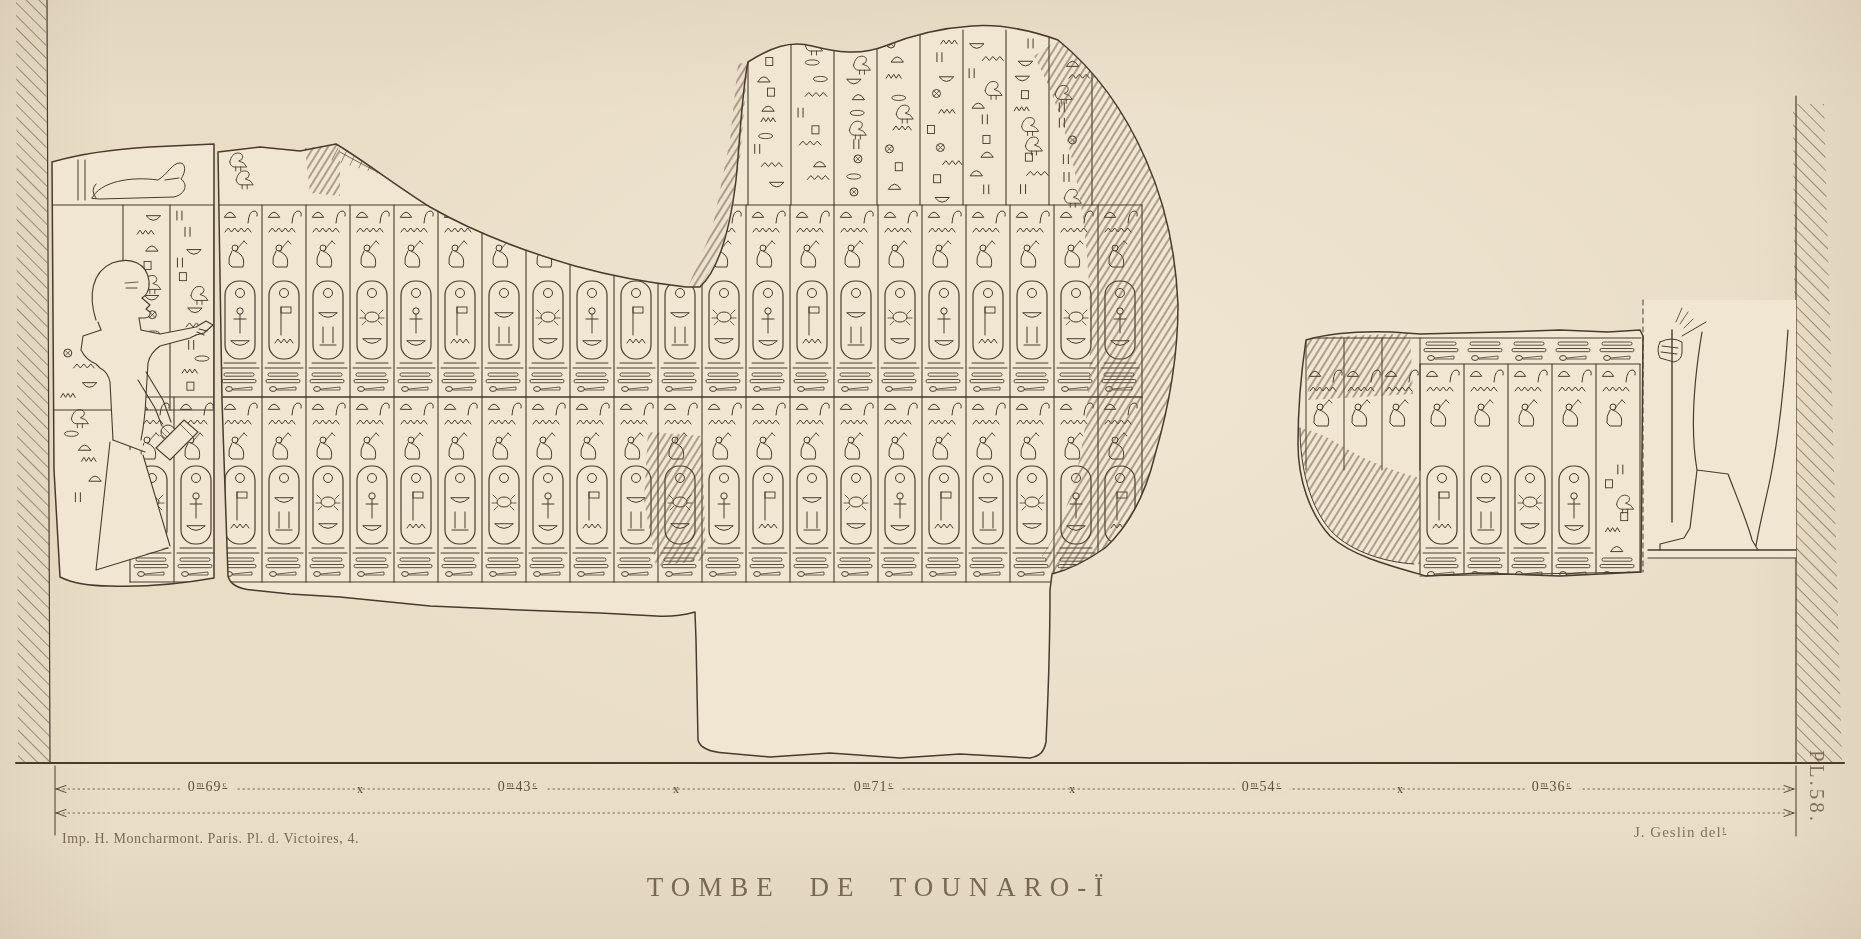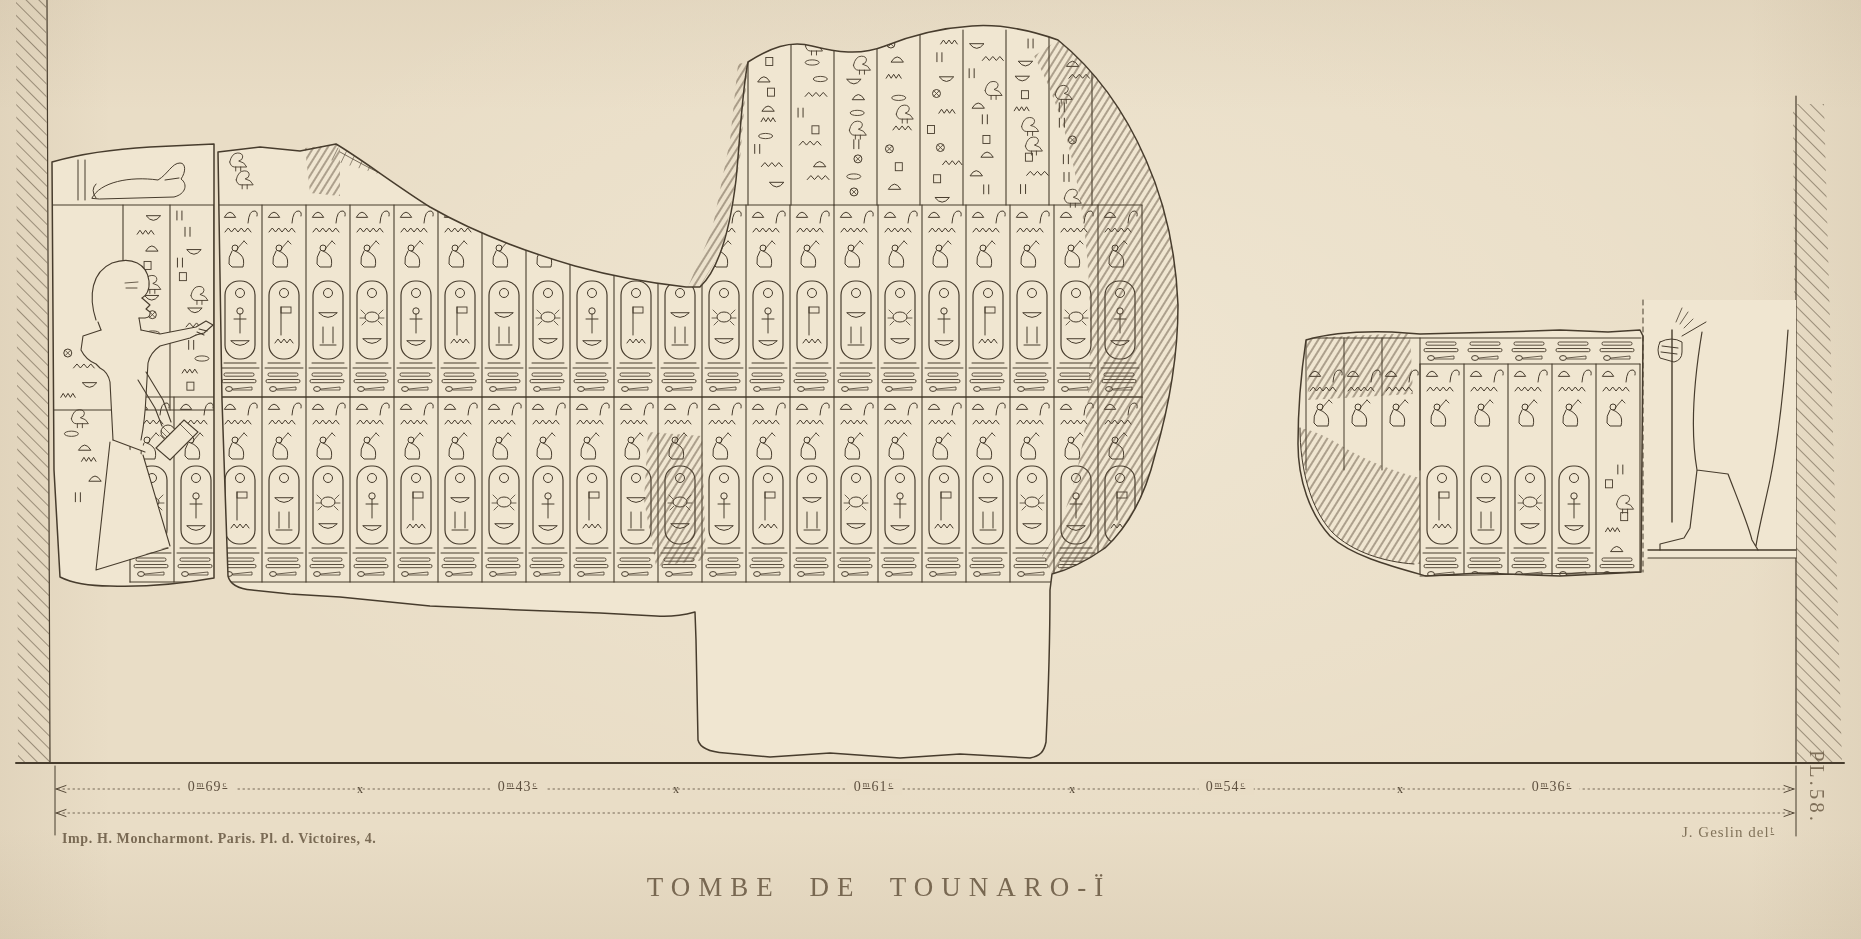--- a/index.html
+++ b/index.html
@@ -20,22 +20,22 @@
     font-size:14px; letter-spacing:1px;
     background:var(--paper,#e9ddc6); padding:0 7px;
   }
   .u{font-size:.62em; vertical-align:.45em; text-decoration:underline; margin:0 1px;}
   .total{
     top:802px; transform:translateX(-50%);
     font-size:16px; letter-spacing:2.5px; word-spacing:6px;
     background:var(--paper,#e9ddc6); padding:0 14px; color:#5d4f3e;
   }
   .total .num{margin-left:8px;}
-  .imprint{left:62px; top:831px; font-size:14px; letter-spacing:.6px; color:#6e5e48; opacity:.9;font-weight:bold;}
-  .signature{left:1634px; top:824px; font-size:15px; letter-spacing:1px; color:#77684f; opacity:.9;margin-left:48px;}
+  .imprint{left:62px; top:831px; font-size:14px; letter-spacing:.6px; color:#6e5e48; opacity:.9;}
+  .signature{left:1634px; top:824px; font-size:15px; letter-spacing:1px; color:#77684f; opacity:.9;}
   .plateno{
     left:1829px; top:750px; font-size:21px; letter-spacing:3px; color:#6e5e48;
     transform:rotate(90deg); transform-origin:0 0; opacity:.85;
   }
   .title{
     left:879px; top:872px; transform:translateX(-50%);
     font-size:27px; letter-spacing:8px; word-spacing:14px; color:#6d5c46; opacity:.9;
   }
 </style>
 </head>
@@ -1449,22 +1449,22 @@
         <path d="M1794,813 l-10,-3.5 M1794,813 l-10,3.5" fill="none" stroke="#564938" stroke-width="1" stroke-linecap="round" stroke-linejoin="round"></path>
         <text x="360" y="793" font-size="12" fill="#564938" text-anchor="middle" font-family="Liberation Serif, serif">x</text>
         <text x="676" y="793" font-size="12" fill="#564938" text-anchor="middle" font-family="Liberation Serif, serif">x</text>
         <text x="1072" y="793" font-size="12" fill="#564938" text-anchor="middle" font-family="Liberation Serif, serif">x</text>
         <text x="1400" y="793" font-size="12" fill="#564938" text-anchor="middle" font-family="Liberation Serif, serif">x</text>
       </g>
     </svg>
 
   <div class="lbl mlabel" style="left:208px"><span>0</span><span class="u">m</span><span>69</span><span class="u">c</span></div>
   <div class="lbl mlabel" style="left:518px"><span>0</span><span class="u">m</span><span>43</span><span class="u">c</span></div>
-  <div class="lbl mlabel" style="left:874px"><span>0</span><span class="u">m</span><span>61</span><span class="u">c</span></div>
-  <div class="lbl mlabel" style="left:1226px"><span>0</span><span class="u">m</span><span>54</span><span class="u">c</span></div>
+  <div class="lbl mlabel" style="left:874px"><span>0</span><span class="u">m</span><span>71</span><span class="u">c</span></div>
+  <div class="lbl mlabel" style="left:1262px"><span>0</span><span class="u">m</span><span>54</span><span class="u">c</span></div>
   <div class="lbl mlabel" style="left:1552px"><span>0</span><span class="u">m</span><span>36</span><span class="u">c</span></div>
 
 
   <div class="lbl imprint">Imp. H. Moncharmont. Paris. Pl. d. Victoires, 4.</div>
   <div class="lbl signature"><span>J. Geslin del</span><span class="u">t</span></div>
   <div class="lbl plateno">PL.58.</div>
   <div class="lbl title">TOMBE DE TOUNARO-Ï</div>
 </div>
 
 </body></html>

